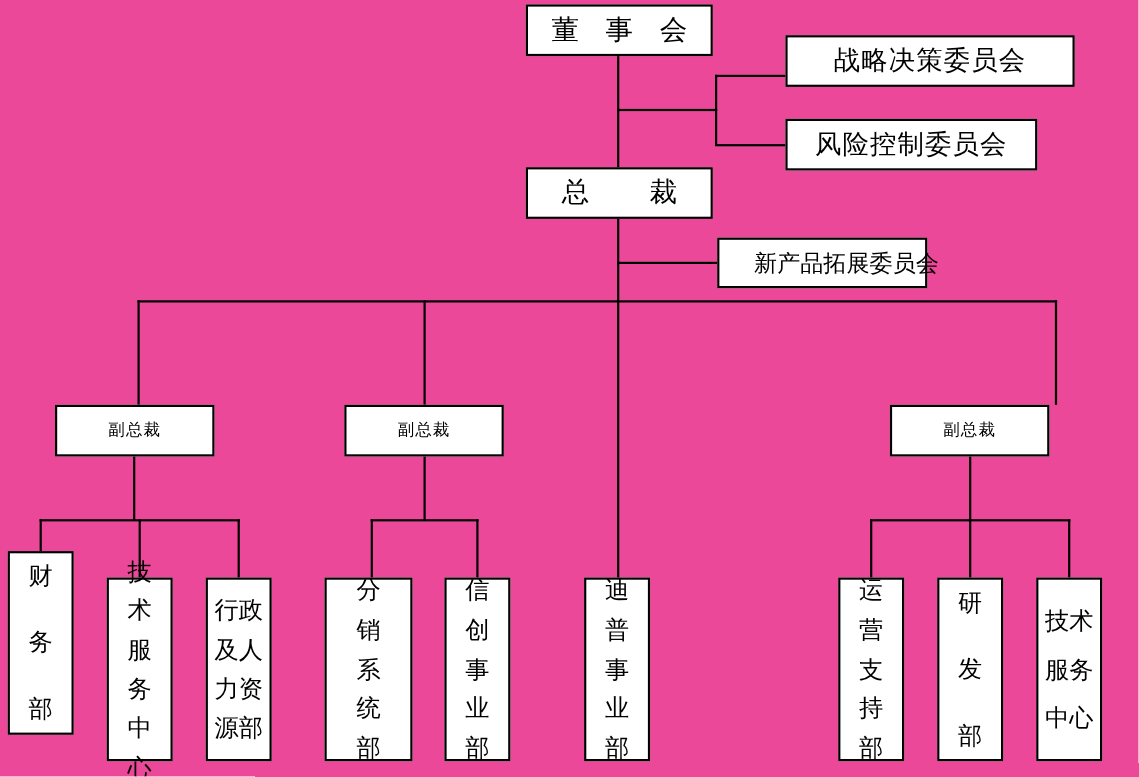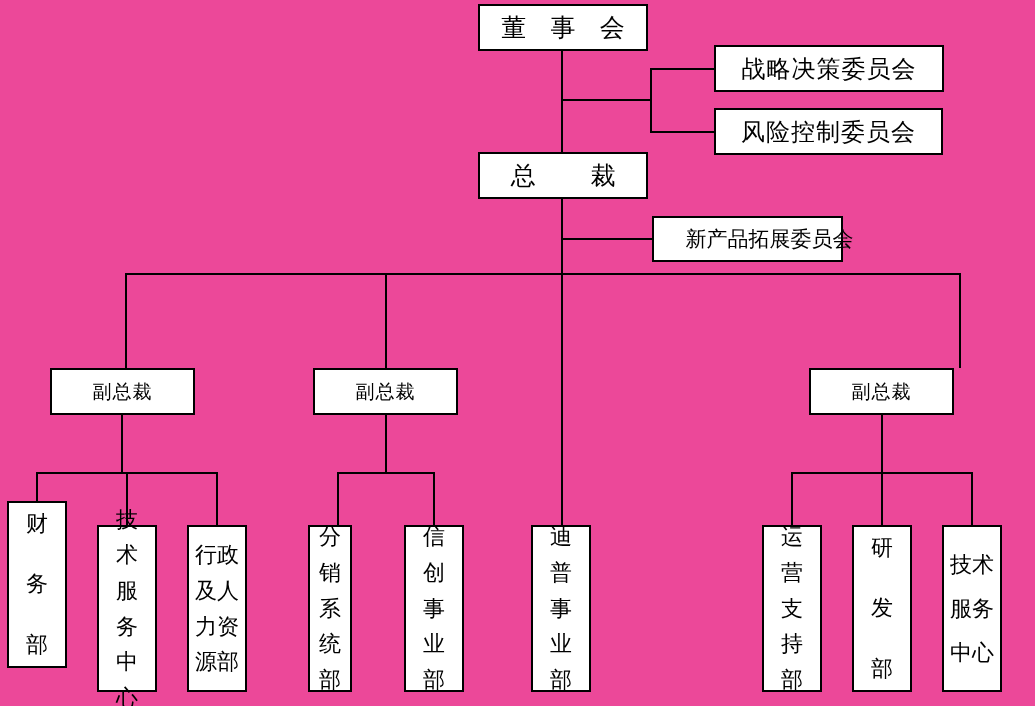--- a/index.html
+++ b/index.html
@@ -43,21 +43,21 @@
   }
   .node.committee .label {
     font-size: 24px;
     letter-spacing: 1px;
   }
   .node.committee-sm .label {
     font-size: 21px;
     letter-spacing: 0px;
   }
   .node.vp .label {
-    font-size: 19px;
+    font-size: 15px;
     letter-spacing: 1px;
   }
   
   .node.dept {
     align-items: center;
     justify-content: center;
     padding: 6px 2px;
   }
   .node.dept .label {
     font-size: 22px;
@@ -130,21 +130,21 @@
   <div class="ln v" style="left:881px; top:414px; height:59px;"></div>
   <div class="ln h" style="left:791px; top:472px; width:182px;"></div>
   <div class="ln v" style="left:791px; top:472px; height:54px;"></div>
   <div class="ln v" style="left:881px; top:472px; height:54px;"></div>
   <div class="ln v" style="left:971px; top:472px; height:54px;"></div>
 
   <div class="node top" style="left:478px; top:4px; width:170px; height:47px;">
     <span class="label">董 事 会</span>
   </div>
 
-  <div class="node committee" style="left:714px; top:45px; width:230px; height:47px;">
+  <div class="node committee" style="left:714px; top:32px; width:263px; height:47px;">
     <span class="label">战略决策委员会</span>
   </div>
   <div class="node committee" style="left:714px; top:108px; width:229px; height:47px;">
     <span class="label">风险控制委员会</span>
   </div>
 
   <div class="node top" style="left:478px; top:152px; width:170px; height:47px;">
     <span class="label">总   裁</span>
   </div>
 
@@ -165,21 +165,21 @@
   <div class="node dept col1 sparse" style="left:7px; top:501px; width:60px; height:167px;">
     <span class="label">财务部</span>
   </div>
   <div class="node dept col1 sparse5" style="left:97px; top:525px; width:60px; height:167px;">
     <span class="label">技术服务中心</span>
   </div>
   <div class="node dept col2 tight" style="left:187px; top:525px; width:60px; height:167px;">
     <span class="label">行政及人力资源部</span>
   </div>
 
-  <div class="node dept col1 sparse5" style="left:308px; top:525px; width:44px; height:167px;text-align:center;">
+  <div class="node dept col1 sparse5" style="left:295px; top:525px; width:80px; height:167px;text-align:center;">
     <span class="label">分销系统部</span>
   </div>
   <div class="node dept col1 sparse5" style="left:404px; top:525px; width:60px; height:167px;">
     <span class="label">信创事业部</span>
   </div>
 
   <div class="node dept col1 sparse5" style="left:531px; top:525px; width:60px; height:167px;">
     <span class="label">迪普事业部</span>
   </div>
 

